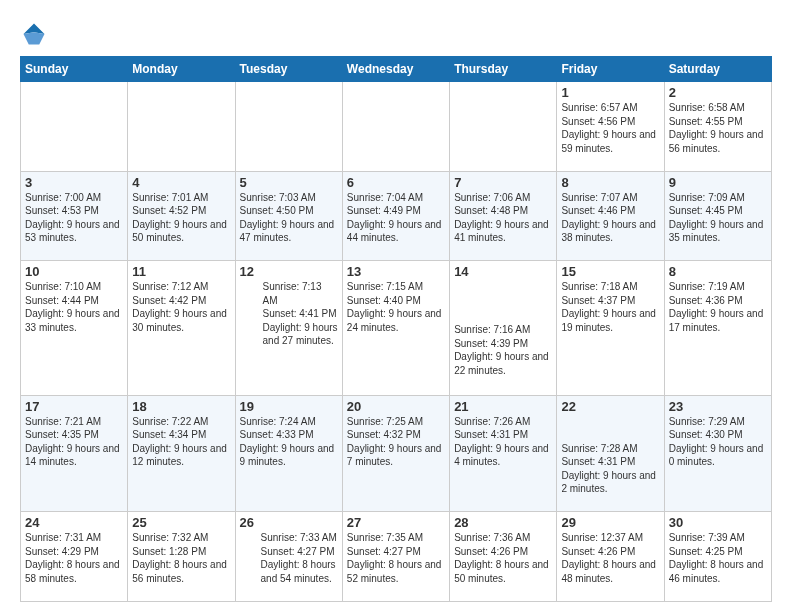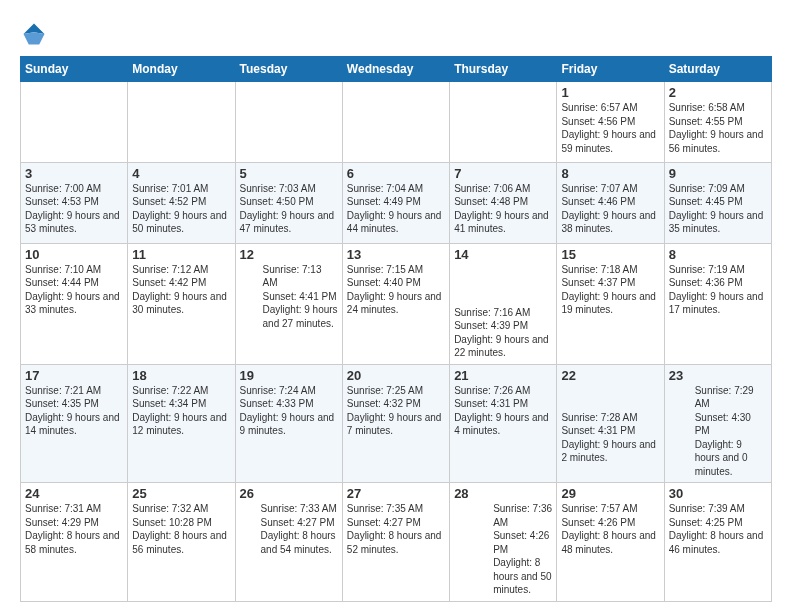--- a/index.html
+++ b/index.html
@@ -271,59 +271,59 @@
 Daylight: 9 hours and 4 minutes.</div>
           </td>
           <td>
             <span class="day-num">22</span>
             <div class="day-info" style="white-space: pre-line; margin-top: 28px;">Sunrise: 7:28 AM
 Sunset: 4:31 PM
 Daylight: 9 hours and 2 minutes.</div>
           </td>
           <td>
             <span class="day-num">23</span>
-            <div class="day-info" style="white-space: pre-line; margin-left: 26px;">Sunrise: 7:29 AM
+            <div class="day-info" style="white-space: pre-line;">Sunrise: 7:29 AM
 Sunset: 4:30 PM
 Daylight: 9 hours and 0 minutes.</div>
           </td>
         </tr>
         <tr>
           <td>
             <span class="day-num">24</span>
             <div class="day-info" style="white-space: pre-line;">Sunrise: 7:31 AM
 Sunset: 4:29 PM
 Daylight: 8 hours and 58 minutes.</div>
           </td>
           <td>
             <span class="day-num">25</span>
             <div class="day-info" style="white-space: pre-line;">Sunrise: 7:32 AM
-Sunset: 10:28 PM
+Sunset: 1:28 PM
 Daylight: 8 hours and 56 minutes.</div>
           </td>
           <td>
             <span class="day-num">26</span>
             <div class="day-info" style="white-space: pre-line; margin-left: 21px;">Sunrise: 7:33 AM
 Sunset: 4:27 PM
 Daylight: 8 hours and 54 minutes.</div>
           </td>
           <td>
             <span class="day-num">27</span>
             <div class="day-info" style="white-space: pre-line;">Sunrise: 7:35 AM
 Sunset: 4:27 PM
 Daylight: 8 hours and 52 minutes.</div>
           </td>
           <td>
             <span class="day-num">28</span>
-            <div class="day-info" style="white-space: pre-line; margin-left: 39px;">Sunrise: 7:36 AM
+            <div class="day-info" style="white-space: pre-line;">Sunrise: 7:36 AM
 Sunset: 4:26 PM
 Daylight: 8 hours and 50 minutes.</div>
           </td>
           <td>
             <span class="day-num">29</span>
-            <div class="day-info" style="white-space: pre-line;">Sunrise: 7:57 AM
+            <div class="day-info" style="white-space: pre-line;">Sunrise: 12:37 AM
 Sunset: 4:26 PM
 Daylight: 8 hours and 48 minutes.</div>
           </td>
           <td>
             <span class="day-num">30</span>
             <div class="day-info" style="white-space: pre-line;">Sunrise: 7:39 AM
 Sunset: 4:25 PM
 Daylight: 8 hours and 46 minutes.</div>
           </td>
         </tr>

